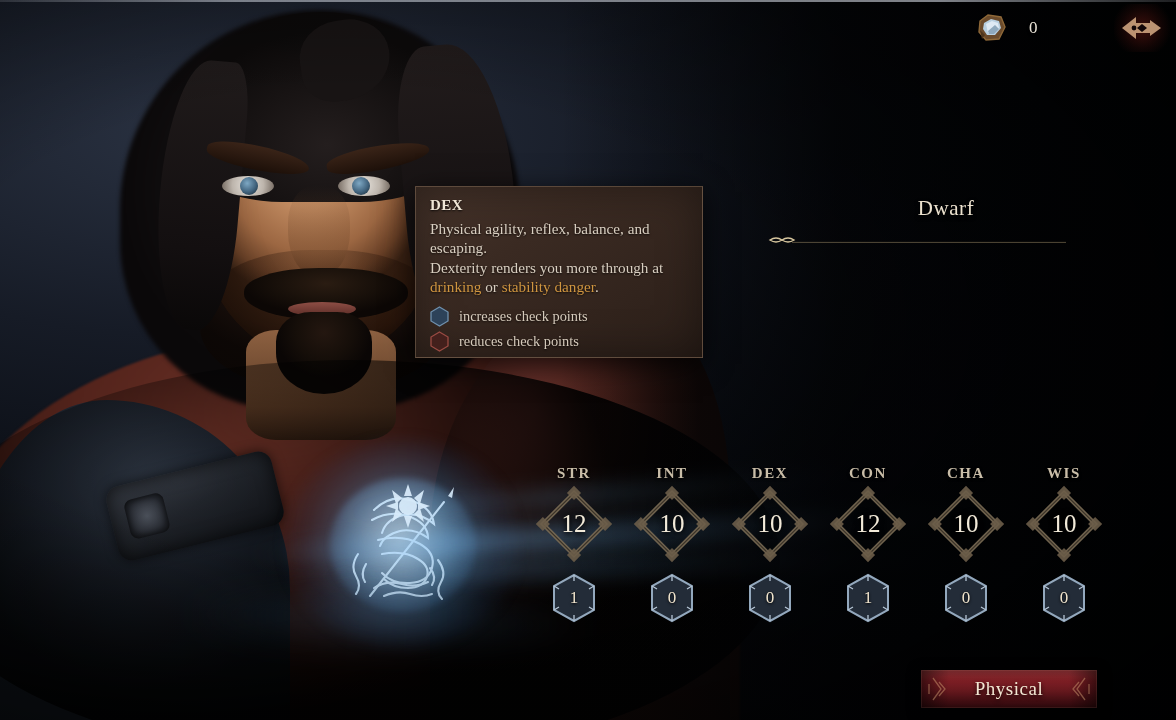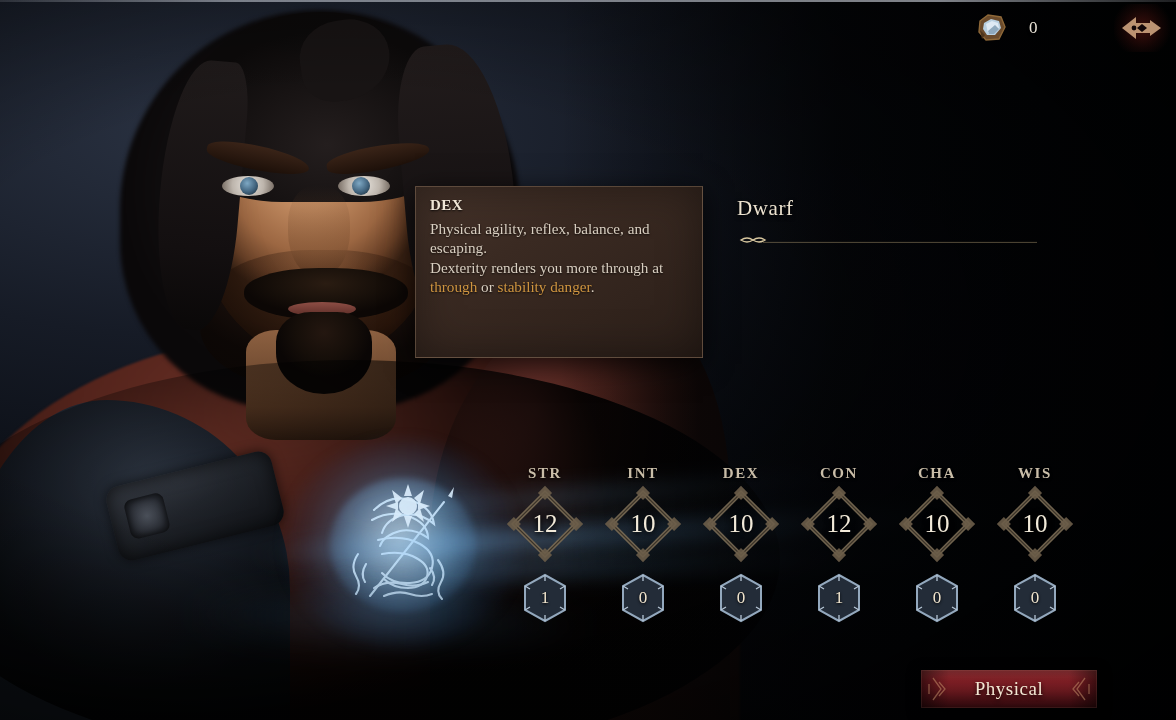--- a/index.html
+++ b/index.html
@@ -203,34 +203,34 @@
     color:#d9cfc1; font-size:15.2px; line-height:19.4px;
     text-shadow:0 1px 2px rgba(0,0,0,.75);
   }
   .hl{ color:#cf9540; }
   #tooltip .tt-legend{ margin-top:7px; }
   .leg-row{ display:flex; align-items:center; gap:10px; height:25px; }
   .leg-row span.txt{ color:#d5cabb; font-size:14.4px; text-shadow:0 1px 2px rgba(0,0,0,.75); }
   .hexmini{ width:19px; height:21px; flex:none; }
 
   
-  #race{ position:absolute; left:737px; top:196px; width:360px; }
+  #race{ position:absolute; left:766px; top:196px; width:360px;text-align:center; }
   #race .race-name{
     color:#ece2cf; font-size:21px; letter-spacing:.6px;
     text-shadow:0 2px 4px rgba(0,0,0,.85);
   }
   .divider{ margin:10px 0 9px 0; height:10px; width:352px; position:relative; }
   #race .race-desc{
     color:#ded4c4; font-size:15.4px; line-height:18.7px;
     text-shadow:0 1px 3px rgba(0,0,0,.85);
   }
   .hl2{ color:#d2b487; }
 
   
-  #stats{ position:absolute; left:496px; top:462px; width:600px; height:170px; }
+  #stats{ position:absolute; left:525px; top:462px; width:600px; height:170px; }
   .stat-col{
     position:absolute; width:98px; text-align:center; top:0;
   }
   .stat-label{
     color:#c9bda8; font-size:15px; letter-spacing:1.6px; font-weight:bold;
     text-shadow:0 1px 3px rgba(0,0,0,.9);
     height:22px; line-height:22px;
   }
   .stat-diamond{
     position:relative; width:78px; height:78px; margin:1px auto 0 auto;
@@ -374,24 +374,38 @@
       </g>
     </svg>
   </div>
 </div>
 
 <div id="tooltip">
   <div class="tt-title">DEX</div>
   <div class="tt-body">
     <div>Physical agility, reflex, balance, and escaping.</div>
     <div>
-      <span>Dexterity renders you more through at </span><span class="hl">through</span><span> or </span><span class="hl">stability danger</span><span>.</span>
-    </div>
-  </div>
-
+      <span>Dexterity renders you more through at </span><span class="hl">drinking</span><span> or </span><span class="hl">stability danger</span><span>.</span>
+    </div>
+  </div>
+
+  <div class="tt-legend">
+    <div class="leg-row">
+      <svg class="hexmini" viewBox="0 0 19 21">
+        <polygon points="9.5,1 18,6 18,15 9.5,20 1,15 1,6" fill="#2d4259" stroke="#6f90ad" stroke-width="1.3"></polygon>
+      </svg>
+      <span class="txt">increases check points</span>
+    </div>
+    <div class="leg-row">
+      <svg class="hexmini" viewBox="0 0 19 21">
+        <polygon points="9.5,1 18,6 18,15 9.5,20 1,15 1,6" fill="#43201c" stroke="#9a4b43" stroke-width="1.3"></polygon>
+      </svg>
+      <span class="txt">reduces check points</span>
+    </div>
+  </div>
 </div>
 
 <div id="race">
   <div class="race-name">Dwarf</div>
 
   <div class="divider">
     <svg width="352" height="10" viewBox="0 0 352 10">
       <defs>
         <linearGradient id="dvg" x1="0" x2="1">
           <stop offset="0" stop-color="#d8c79f"></stop>

